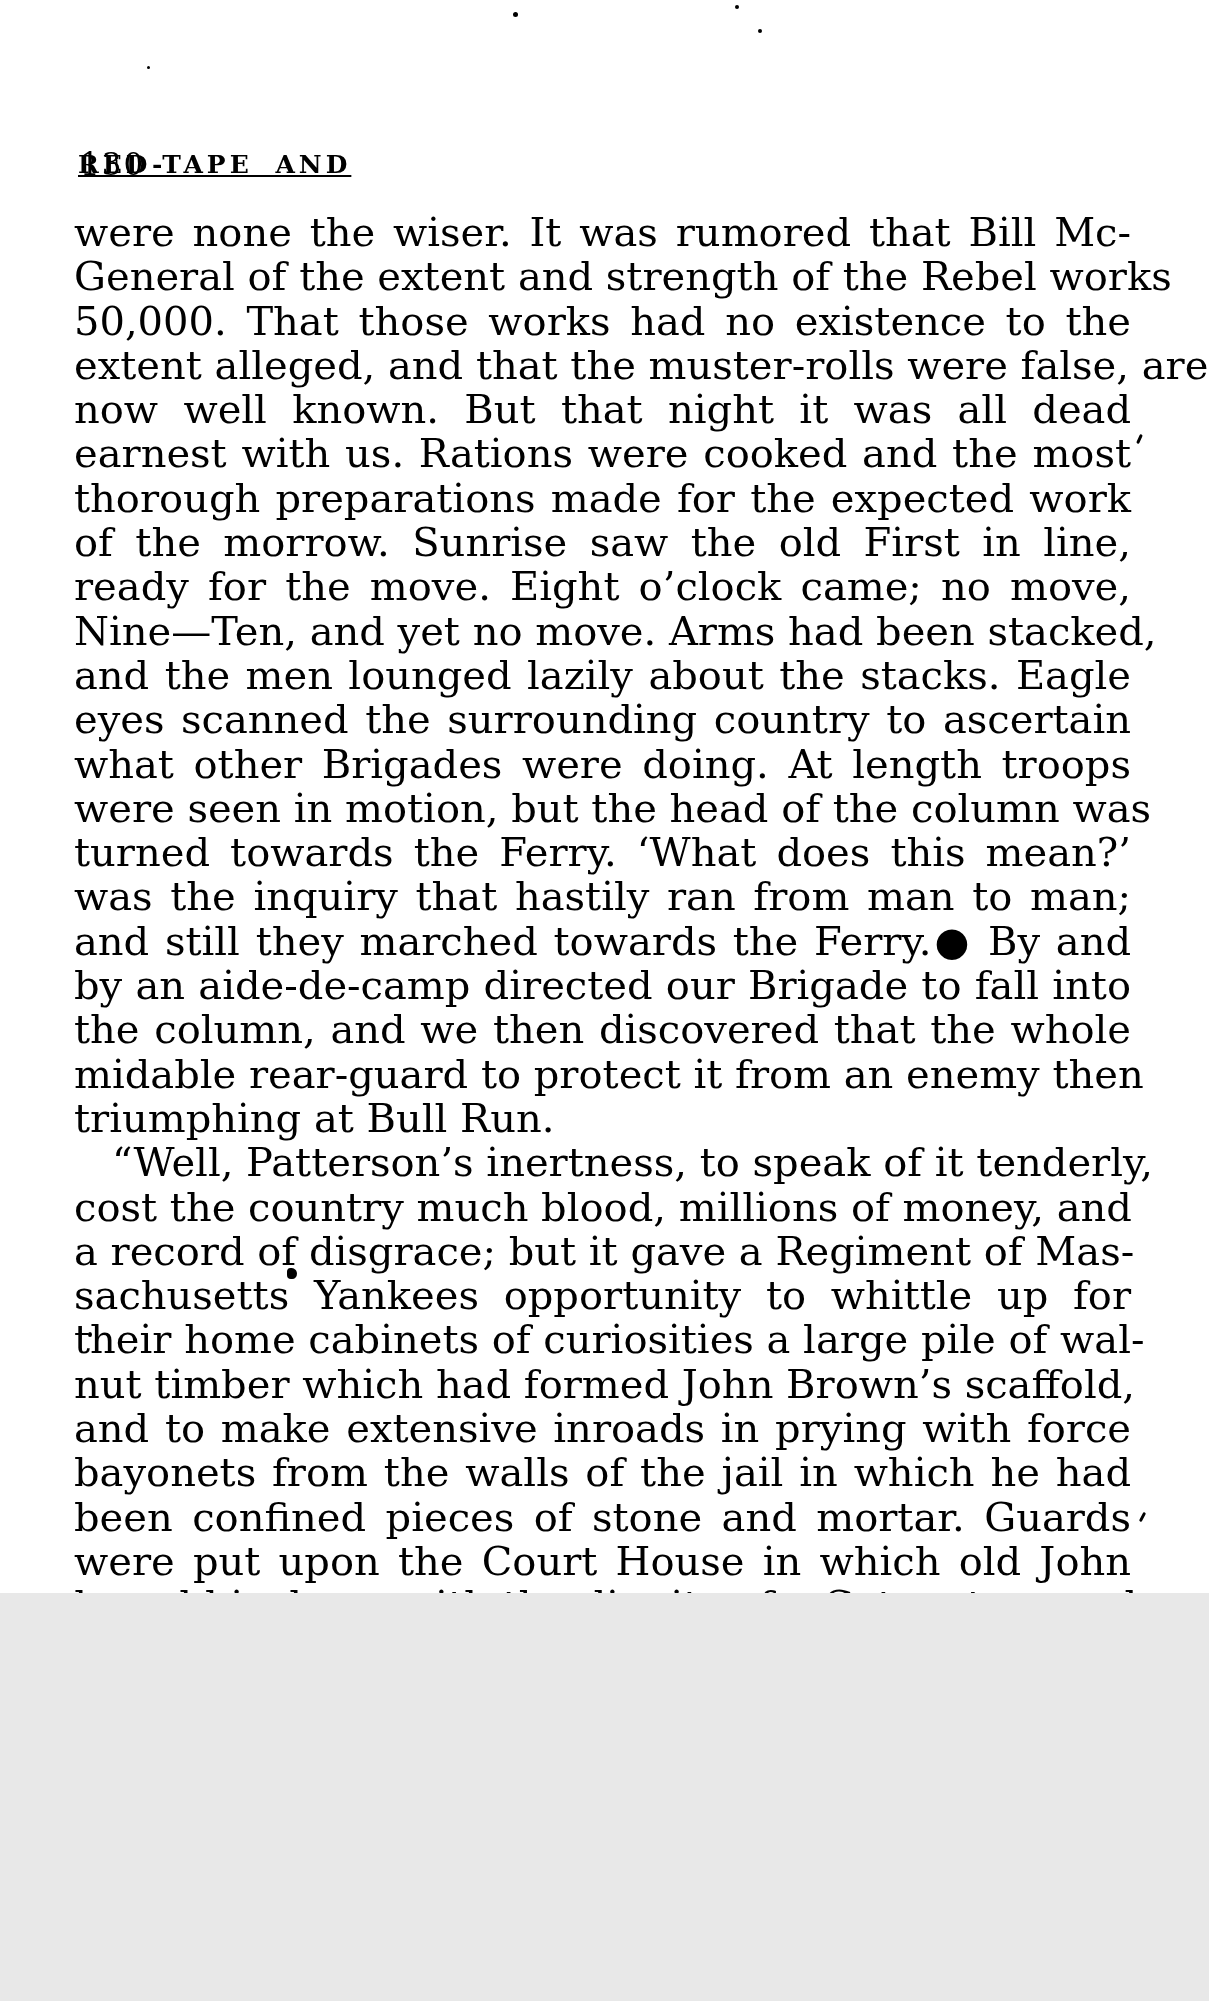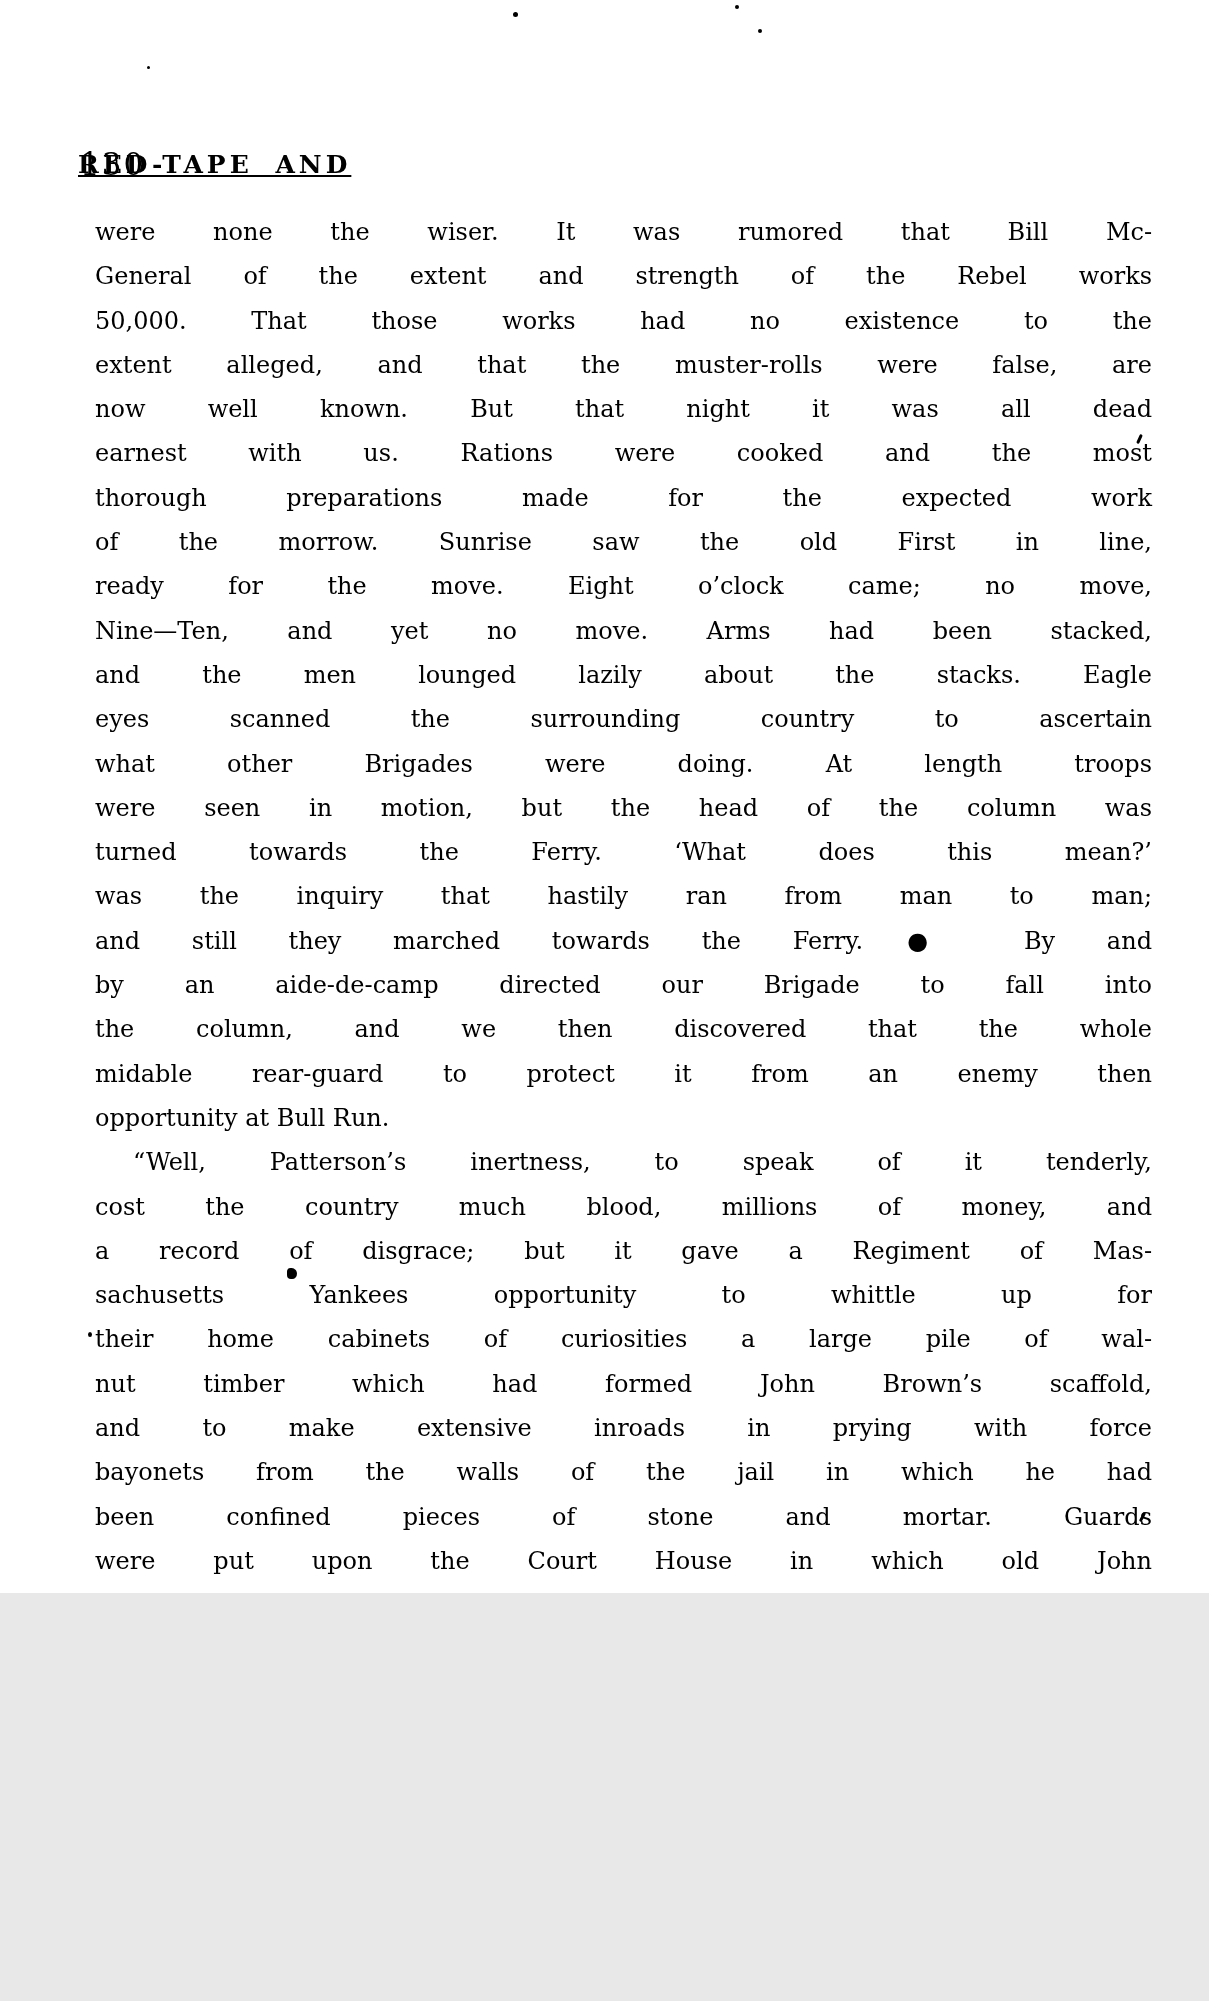--- a/index.html
+++ b/index.html
@@ -21,22 +21,22 @@
     font-size:31px;line-height:36px;letter-spacing:2px;
   }
   .running-header{
     position:absolute;left:0;right:0;top:4px;
     text-align:left;
     font-size:25px;line-height:30px;
     font-weight:bold;letter-spacing:4px;word-spacing:10px;text-decoration:underline;
   }
   
   .bodytext{
-    position:absolute;top:210px;left:95px;width:1057px;
-    font-size:24px;
+    position:absolute;top:210px;left:74px;width:1057px;
+    font-size:40px;
   }
   .line{
     height:44.3px;line-height:44.3px;
     text-align:justify;
     text-align-last:justify;
     white-space:nowrap;
     overflow:visible;
   }
   .line.short{
     text-align:left;text-align-last:left;
@@ -87,21 +87,21 @@
     <div class="line">and the men lounged lazily about the stacks. Eagle</div>
     <div class="line">eyes scanned the surrounding country to ascertain</div>
     <div class="line">what other Brigades were doing. At length troops</div>
     <div class="line">were seen in motion, but the head of the column was</div>
     <div class="line">turned towards the Ferry. ‘What does this mean?’</div>
     <div class="line">was the inquiry that hastily ran from man to man;</div>
     <div class="line">and still they marched towards the Ferry.● By and</div>
     <div class="line">by an aide-de-camp directed our Brigade to fall into</div>
     <div class="line">the column, and we then discovered that the whole</div>
     <div class="line">midable rear-guard to protect it from an enemy then</div>
-    <div class="line short">opportunity at Bull Run.</div>
+    <div class="line short">triumphing at Bull Run.</div>
     <div class="line indent">“Well, Patterson’s inertness, to speak of it tenderly,</div>
     <div class="line">cost the country much blood, millions of money, and</div>
     <div class="line">a record of disgrace; but it gave a Regiment of Mas-</div>
     <div class="line">sachusetts Yankees opportunity to whittle up for</div>
     <div class="line">their home cabinets of curiosities a large pile of wal-</div>
     <div class="line">nut timber which had formed John Brown’s scaffold,</div>
     <div class="line">and to make extensive inroads in prying with force</div>
     <div class="line">bayonets from the walls of the jail in which he had</div>
     <div class="line">been confined pieces of stone and mortar. Guards</div>
     <div class="line">were put upon the Court House in which old John</div>

